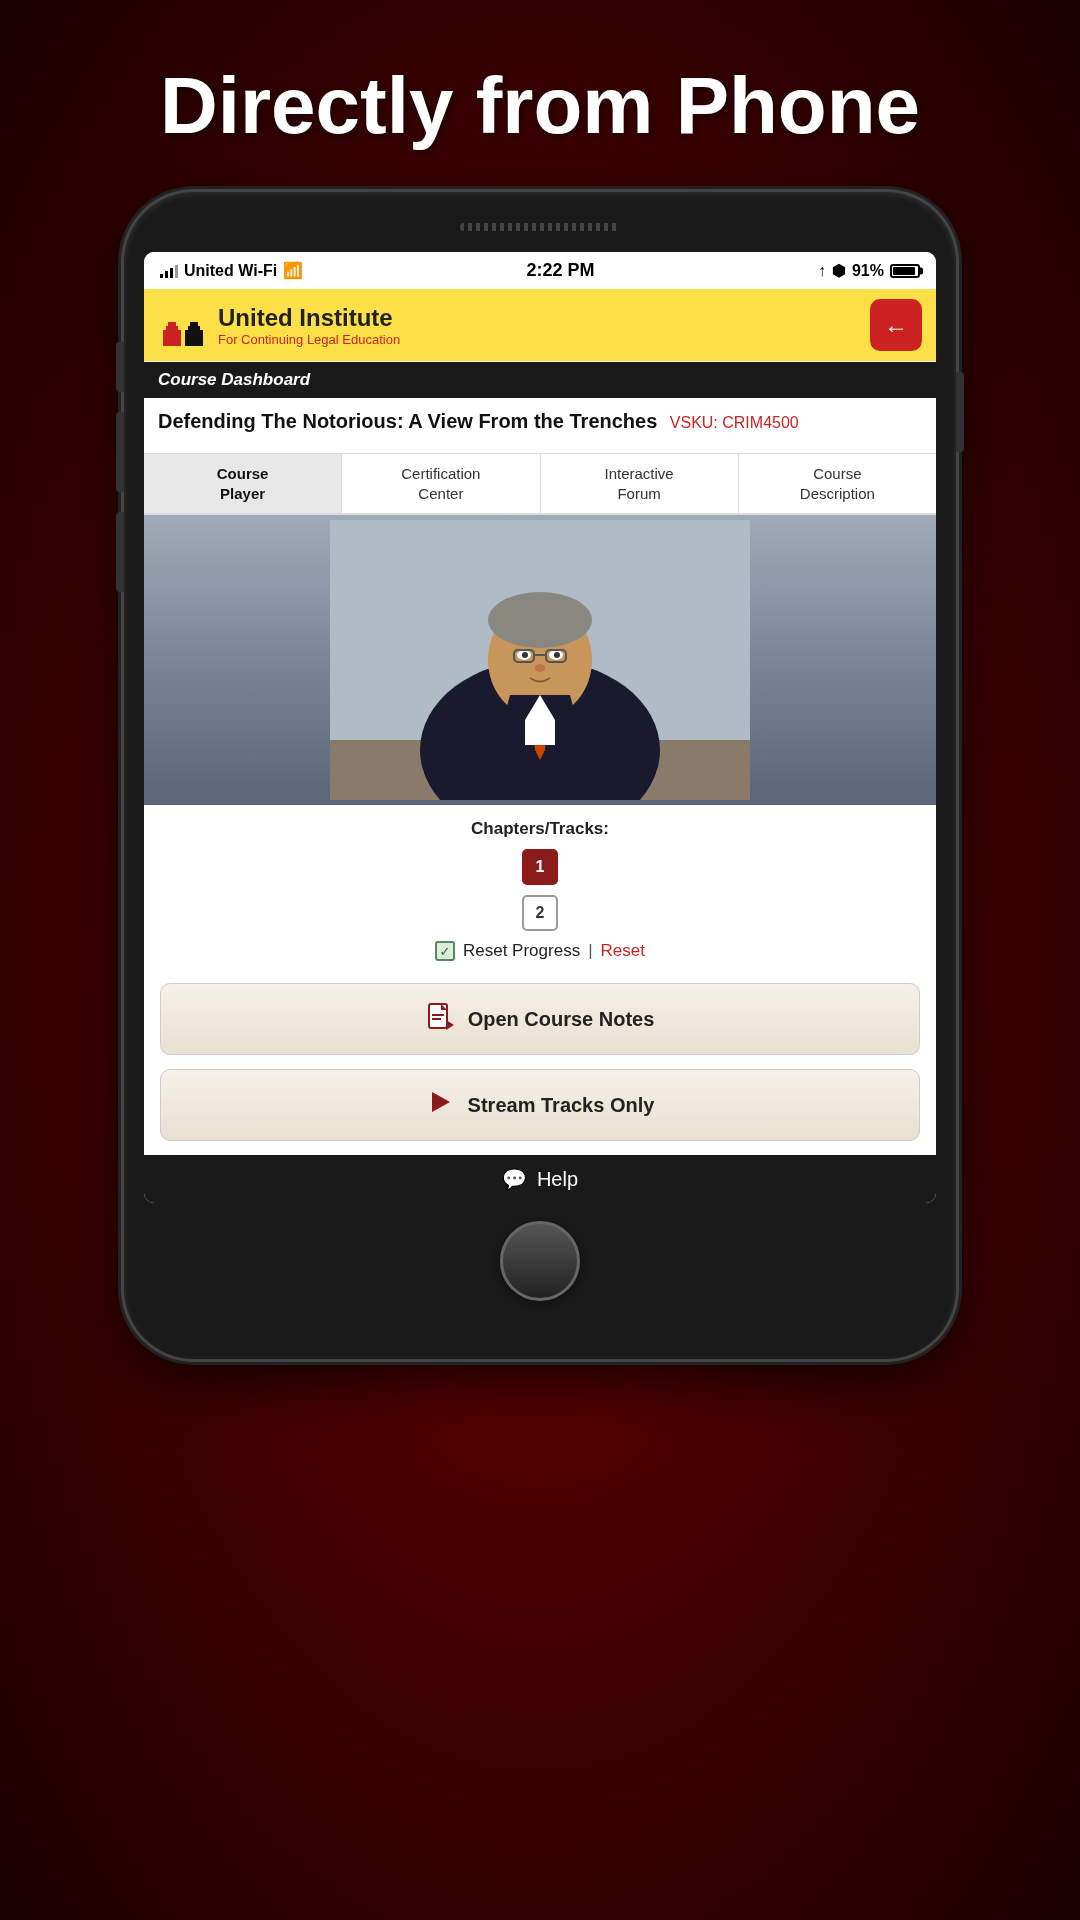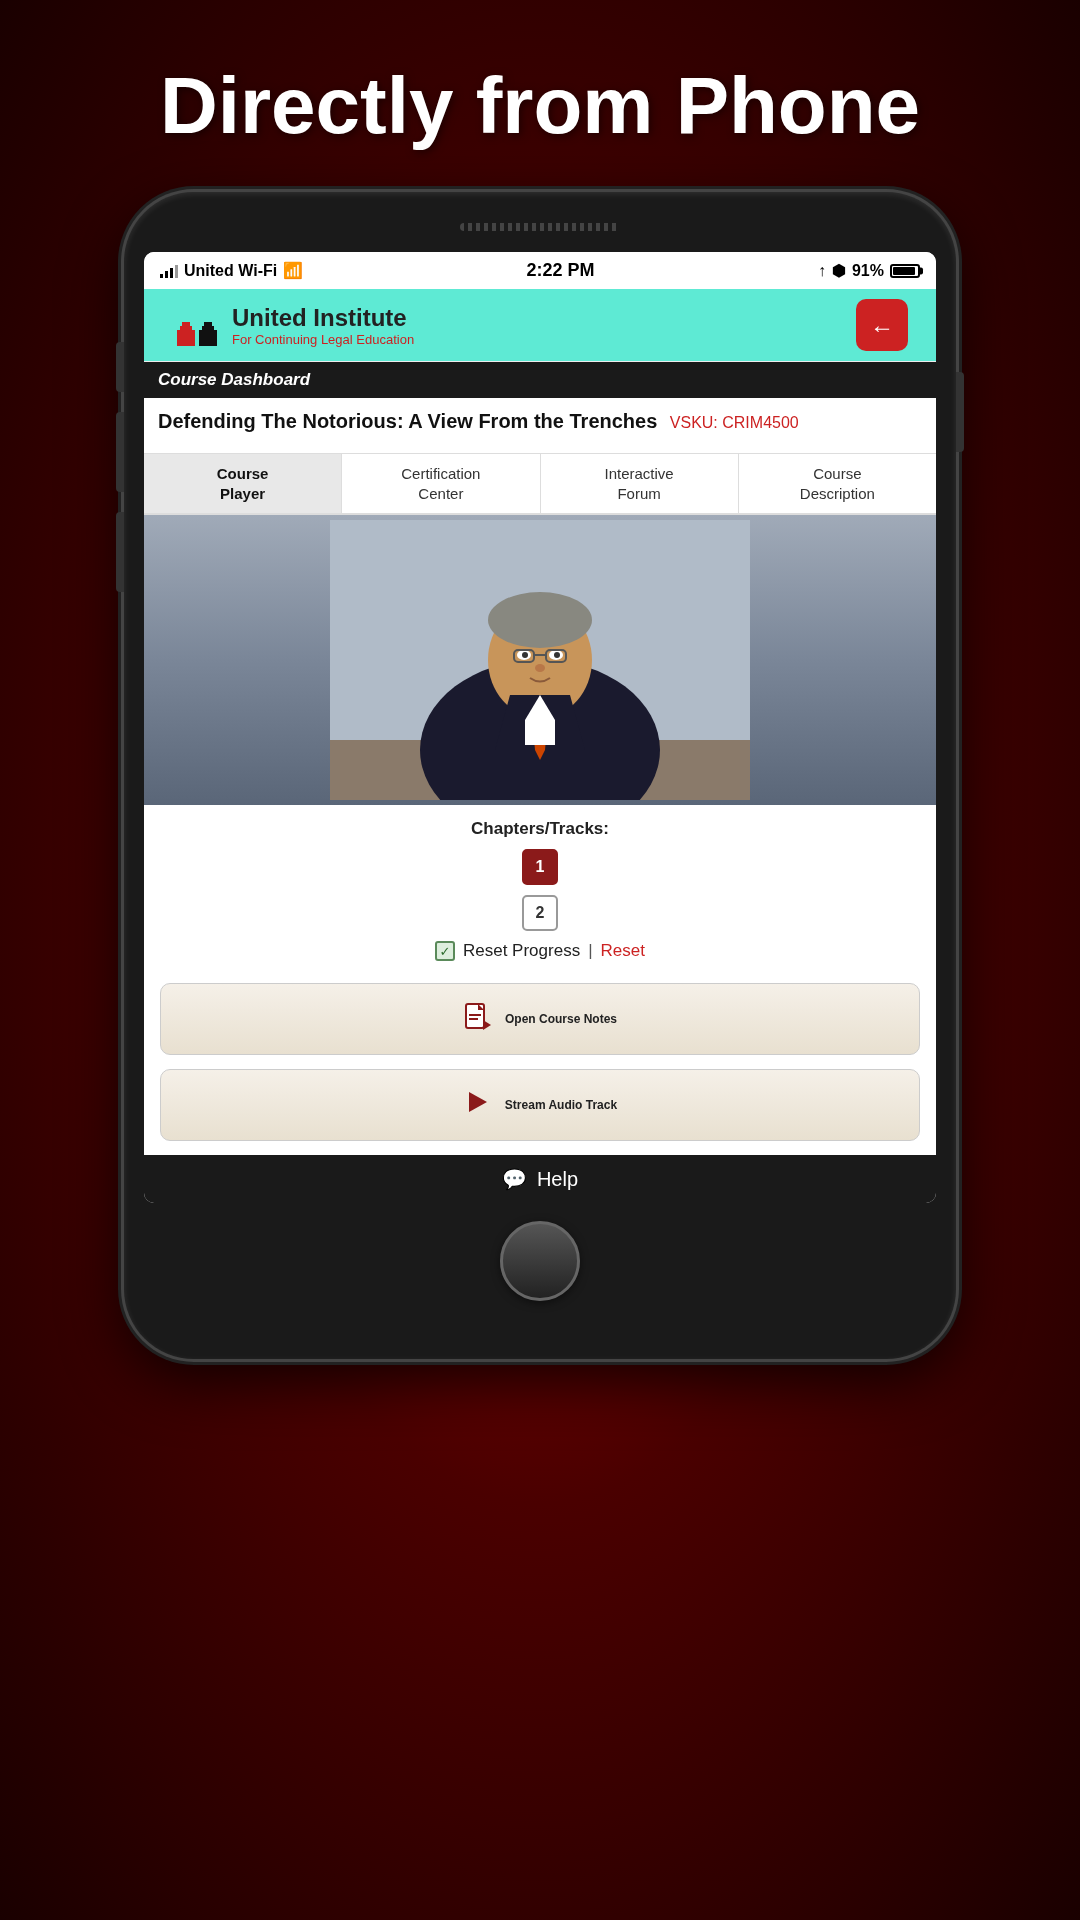--- a/index.html
+++ b/index.html
@@ -105,25 +105,25 @@
     }
     .battery-fill {
       background: #000;
       height: 100%;
       width: 91%;
       border-radius: 1px;
     }
 
     
     .app-header {
-      background: #5eead4;
+      background: #fde047;
       display: flex;
       align-items: center;
       justify-content: space-between;
-      padding: 10px 28px;
+      padding: 10px 14px;
       border-bottom: 1px solid #eee;
     }
     .app-logo {
       display: flex;
       align-items: center;
       gap: 10px;
     }
     .logo-icon {
       width: 50px;
       height: 50px;
@@ -297,21 +297,21 @@
       background: linear-gradient(180deg, #f5f0e8 0%, #e8e0d0 100%);
       border: 1px solid #ccc;
       border-radius: 10px;
       padding: 18px 20px;
       display: flex;
       align-items: center;
       justify-content: center;
       gap: 14px;
       margin: 0 16px 14px 16px;
       cursor: pointer;
-      font-size: 12px;
+      font-size: 20px;
       font-weight: bold;
       color: #222;
     }
     .btn-icon {
       font-size: 24px;
       color: #8b1a1a;
     }
 
     
     .help-bar {
@@ -525,21 +525,21 @@
       </span>
       <span>Open Course Notes</span>
     </div>
 
     <div class="action-btn">
       <span class="btn-icon">
         <svg width="28" height="28" viewBox="0 0 28 28" xmlns="http://www.w3.org/2000/svg">
           <polygon points="6,4 24,14 6,24" fill="#8b1a1a"></polygon>
         </svg>
       </span>
-      <span>Stream Audio Track</span>
+      <span>Stream Tracks Only</span>
     </div>
 
     <div class="help-bar">
       <span style="font-size:20px;">💬</span>
       <span style="color:white; font-size:20px;">Help</span>
     </div>
 
   </div>
 
   <div class="home-button-area">

